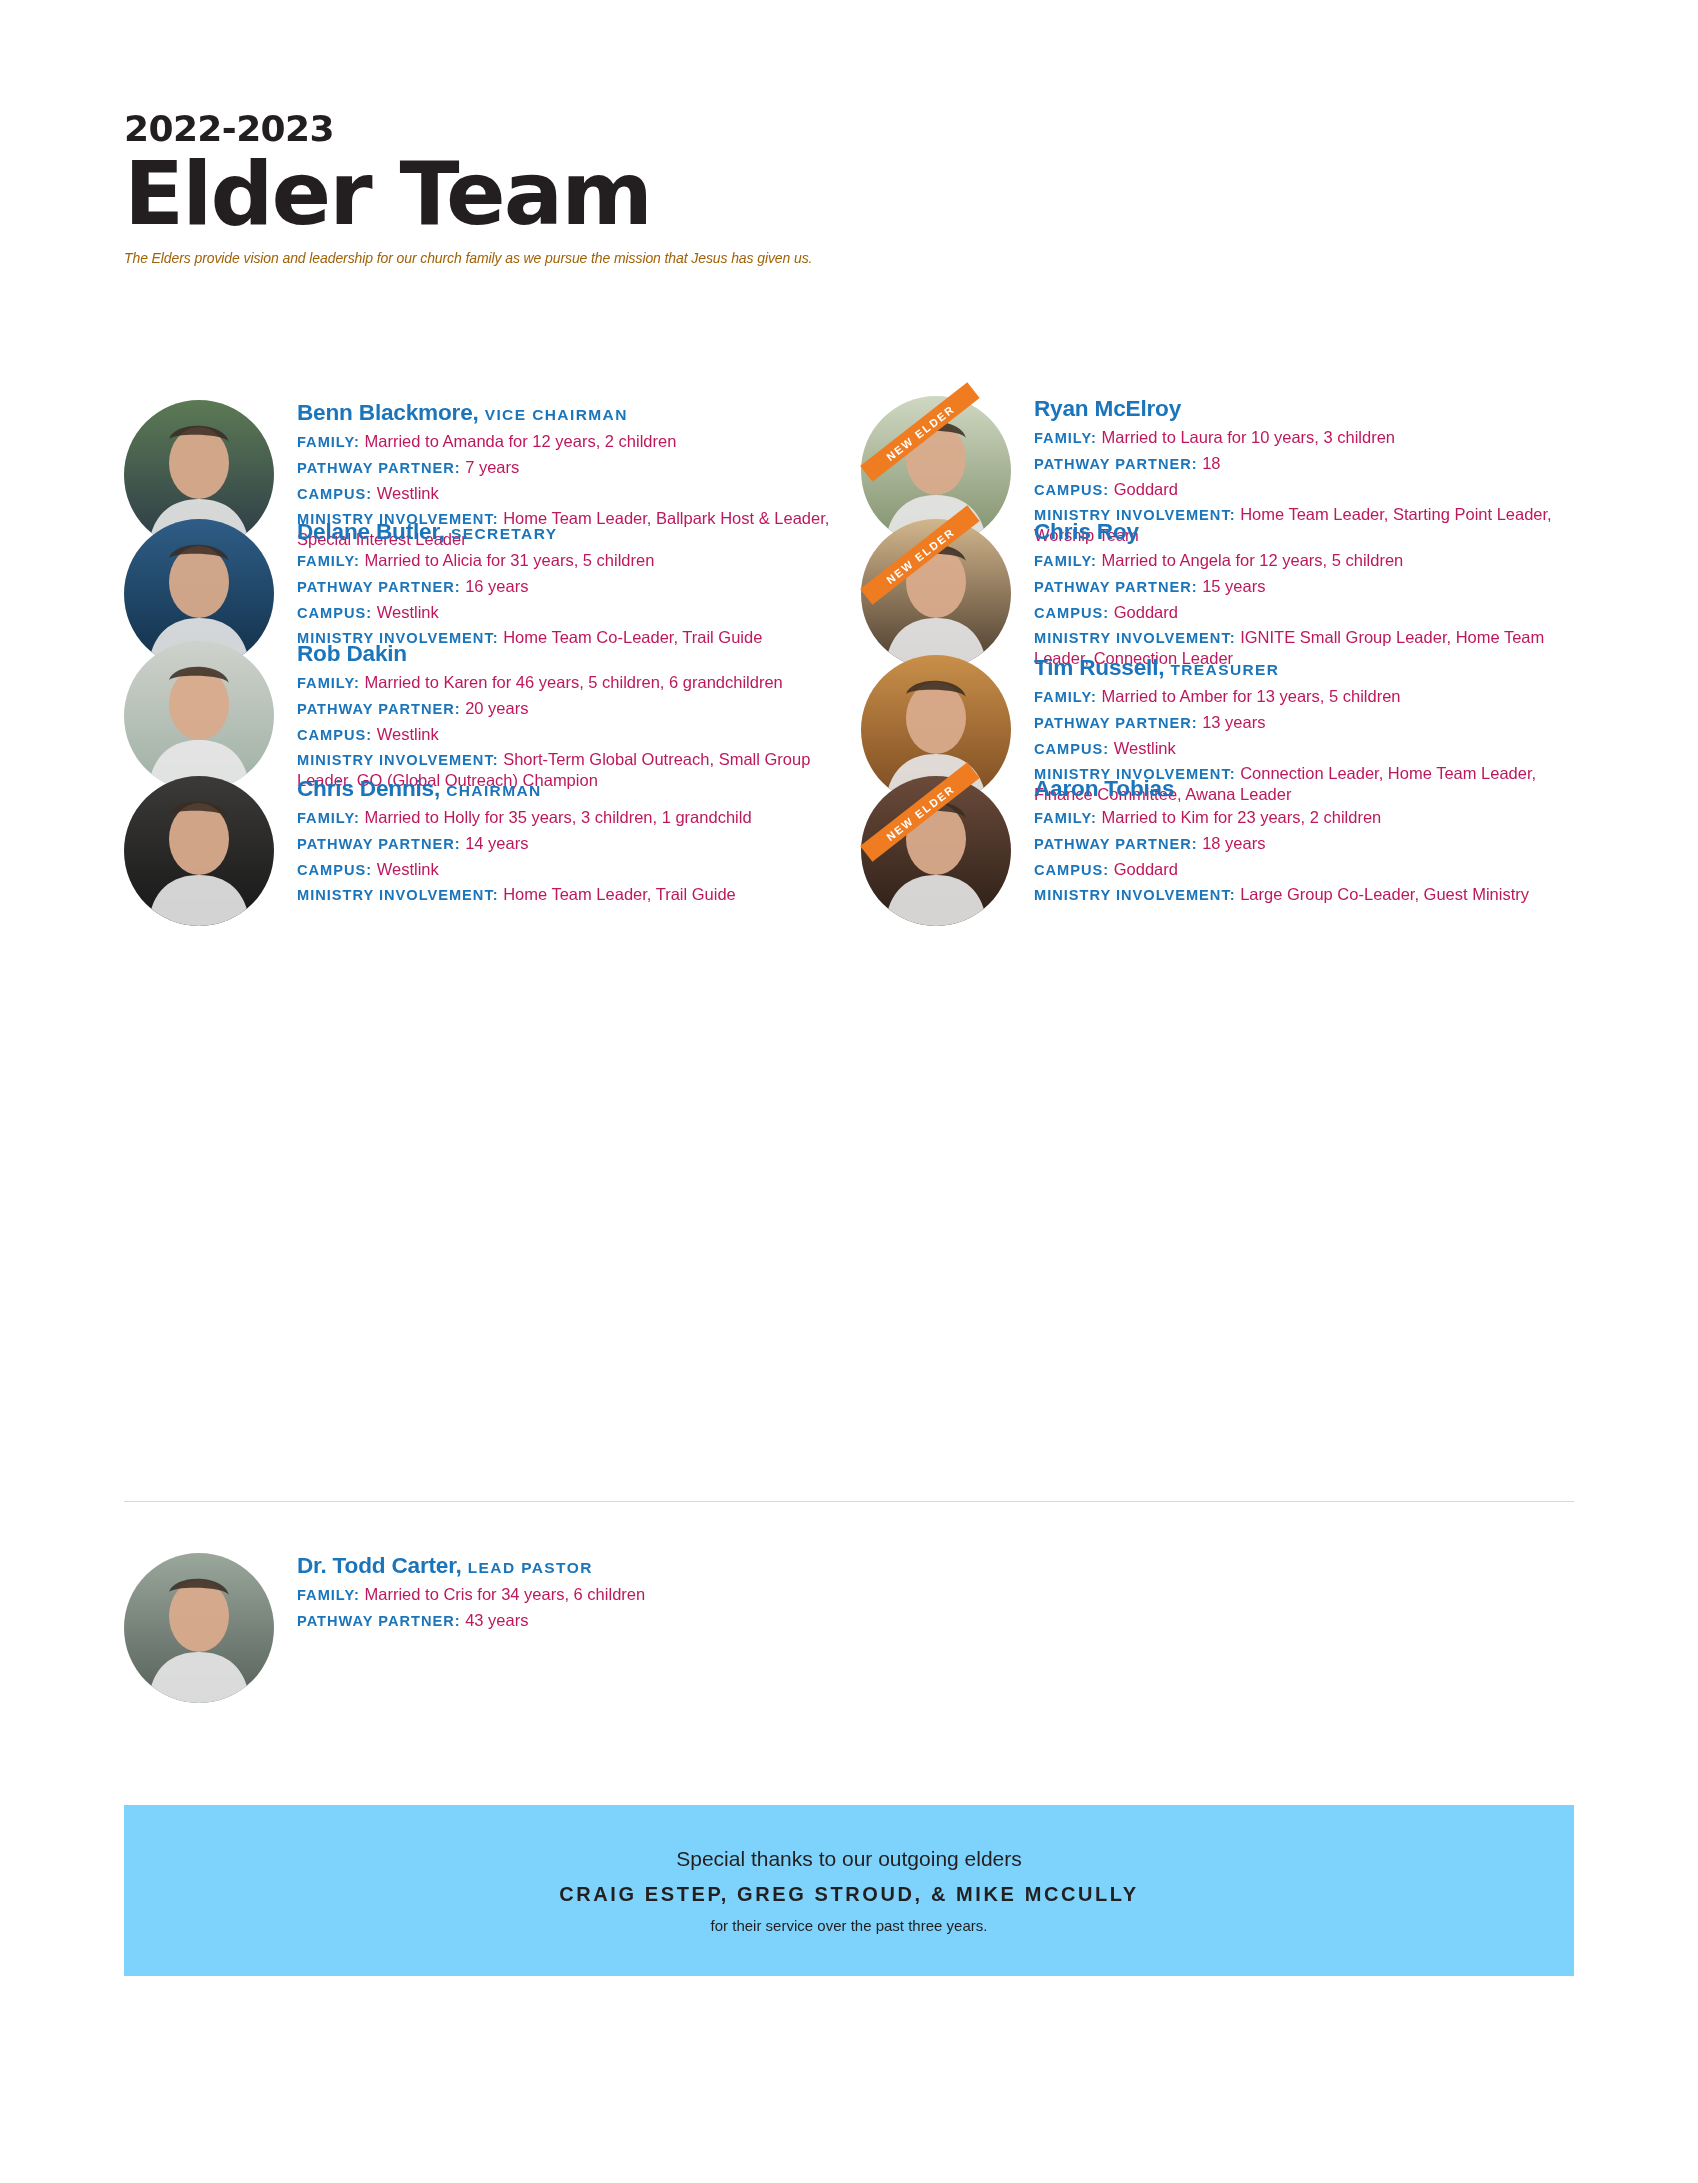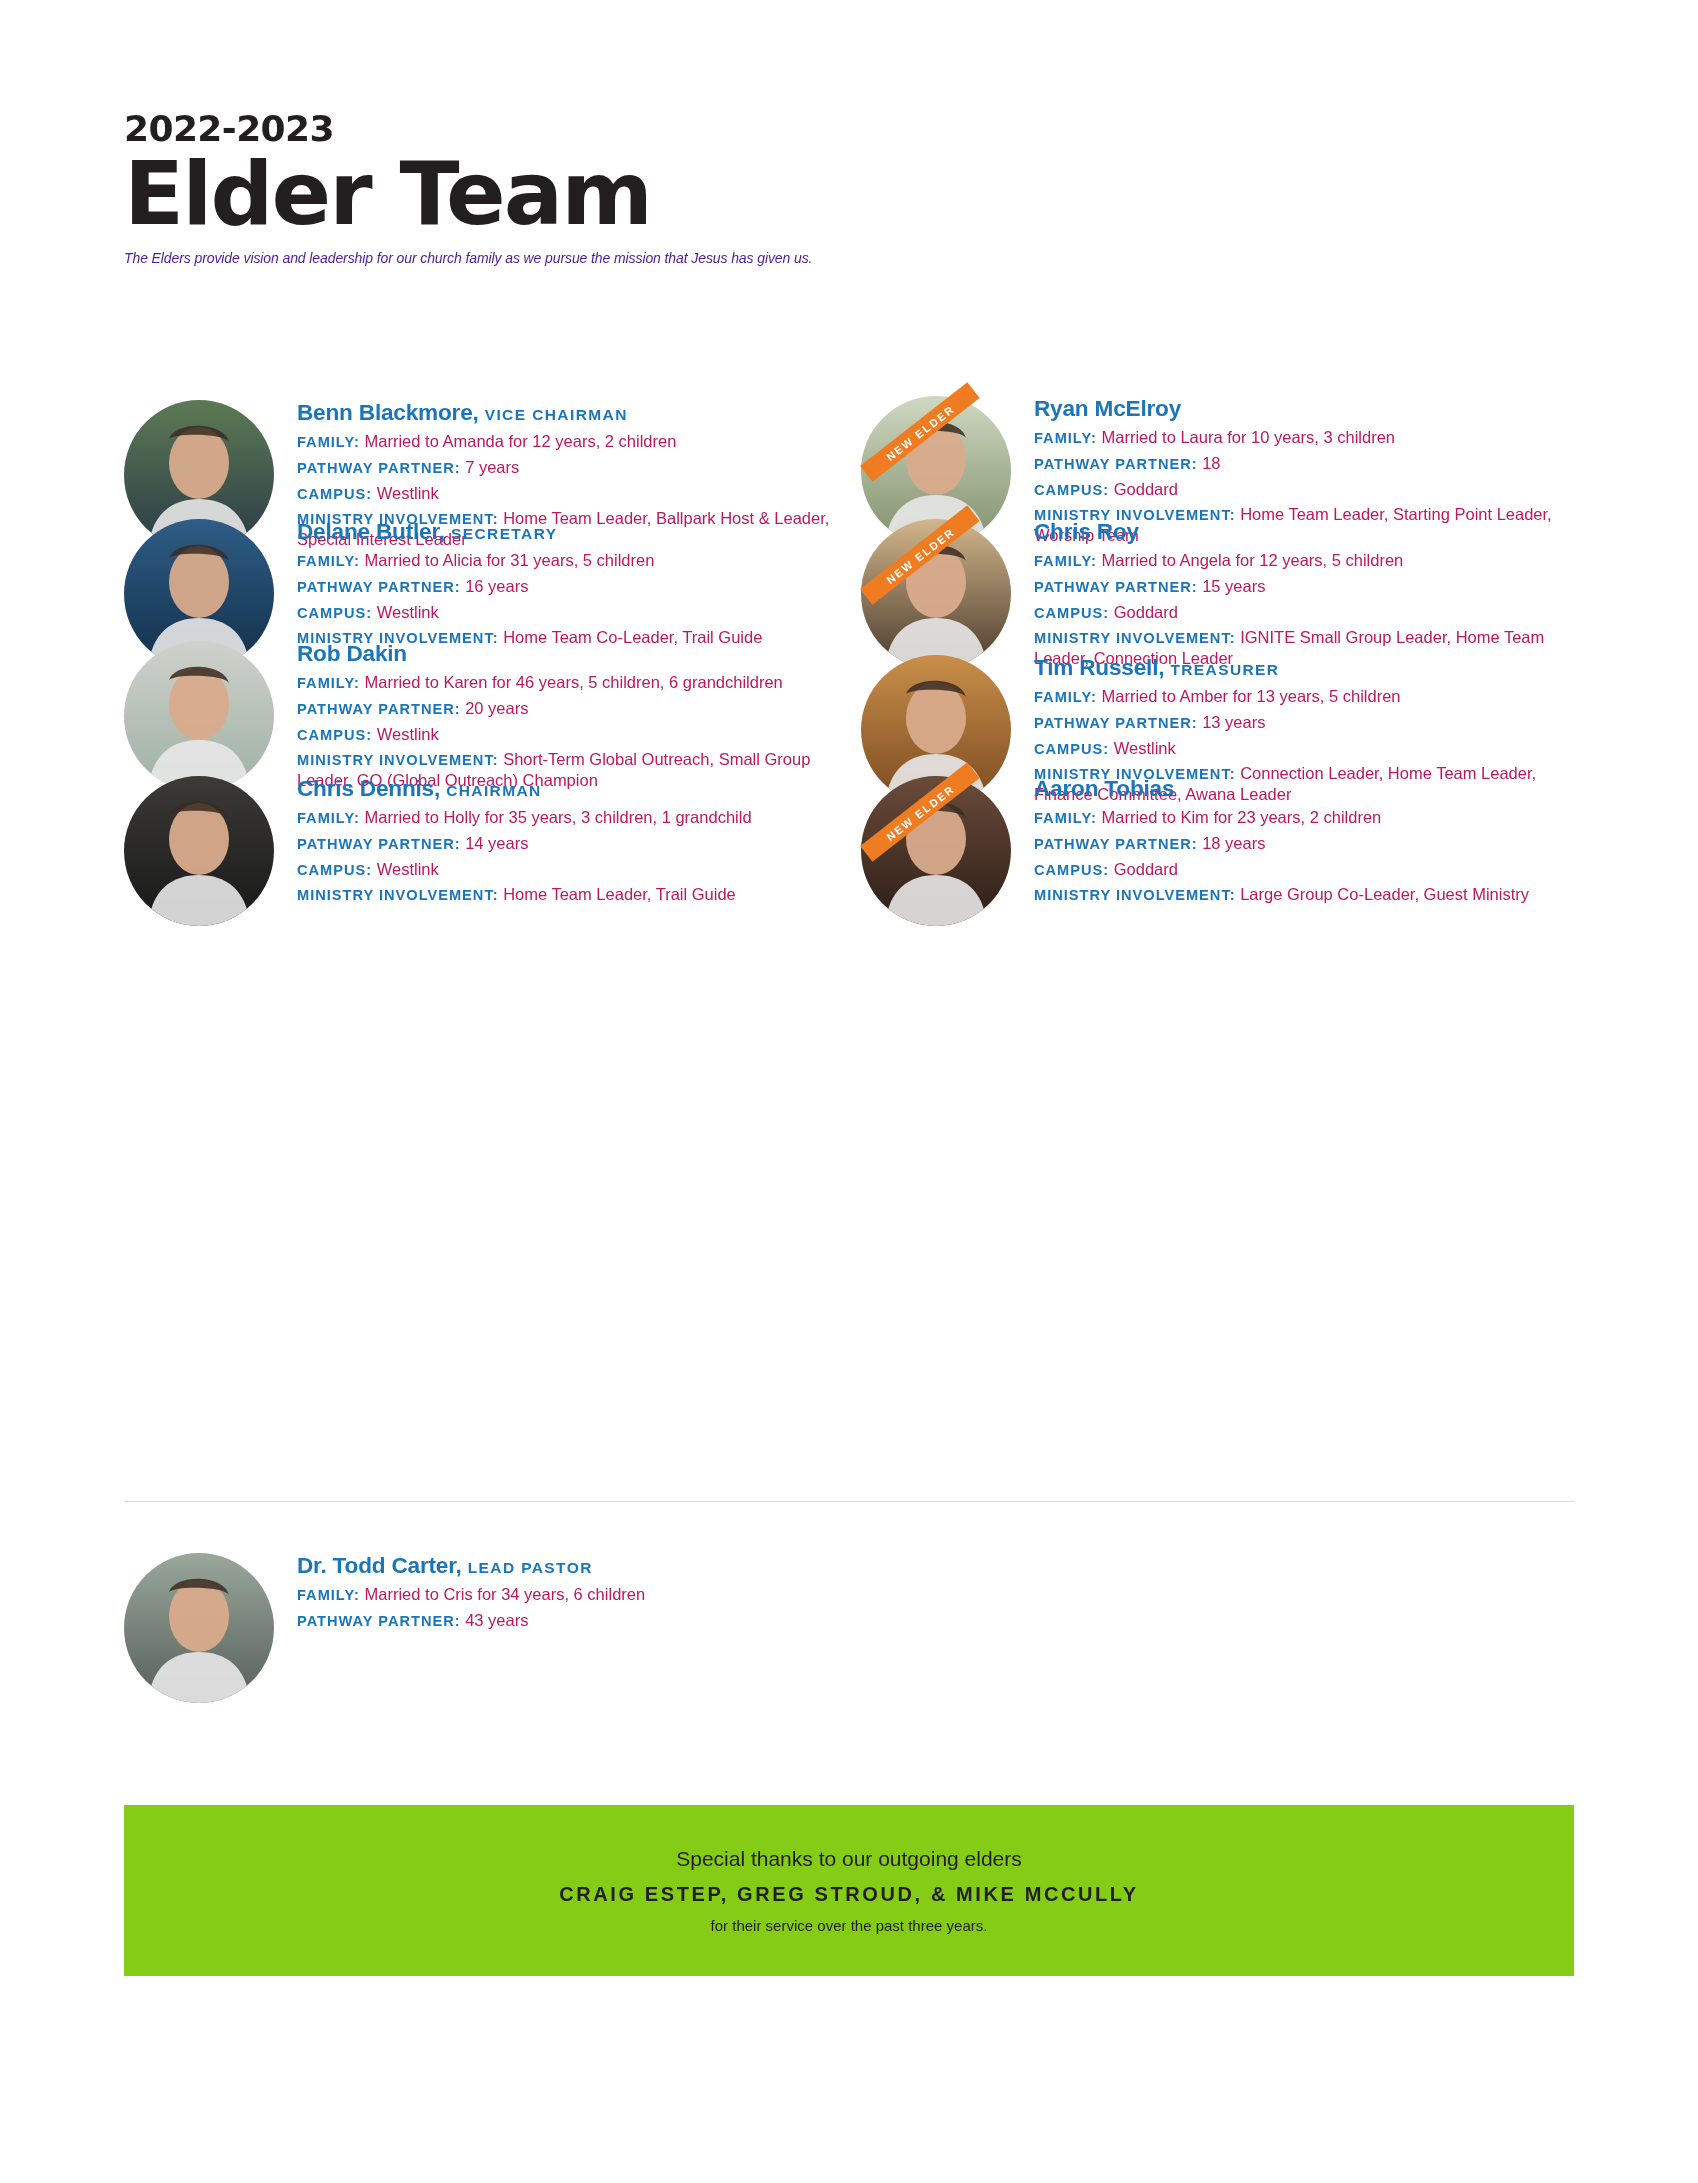--- a/index.html
+++ b/index.html
@@ -45,21 +45,21 @@
     letter-spacing: -1.9px;
     color: #231f20;
     line-height: 1.0;
     margin-top: 2.6px;
     font-family: "DejaVu Sans", sans-serif;
   }
   .header-sub {
     margin-top: 11.6px;
     font-size: 14px;
     font-style: italic;
-    color: #4c1d95;
+    color: #a16207;
     letter-spacing: -0.1px;
   }
 
   
   .grid {
     position: absolute;
     left: 124px;
     top: 396px;
     width: 1452px;
   }
@@ -166,21 +166,21 @@
     width: 776px;
   }
 
   
   .footer {
     position: absolute;
     left: 124px;
     top: 1805px;
     width: 1450px;
     height: 171px;
-    background: #84cc16;
+    background: #7dd3fc;
     display: flex;
     flex-direction: column;
     align-items: center;
     justify-content: center;
   }
   .footer-line1 {
     font-size: 21px;
     color: #231f20;
     margin-bottom: 11.6px;
   }

